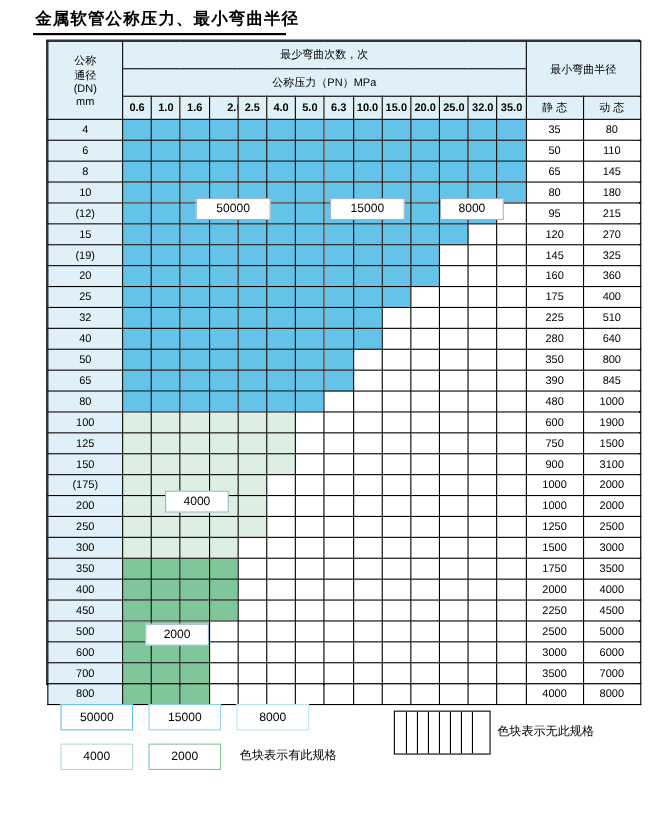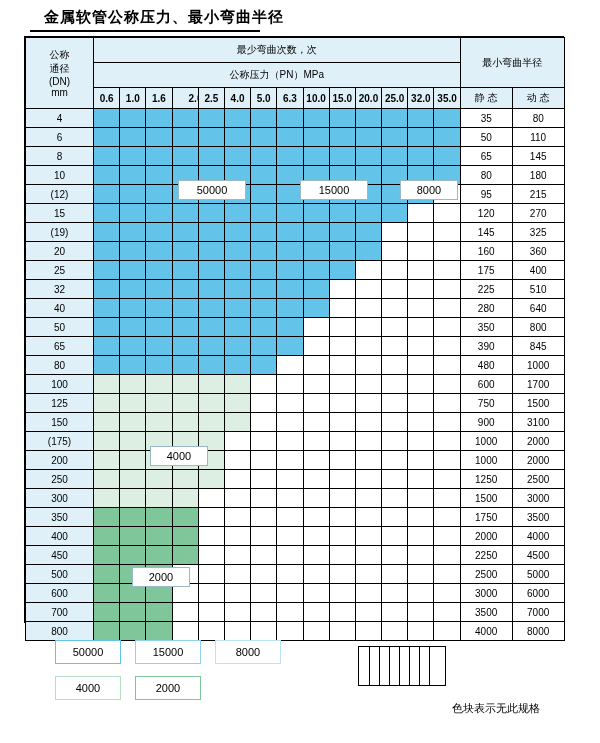--- a/index.html
+++ b/index.html
@@ -6,32 +6,32 @@
   body{
     width:600px;height:743px;background:#ffffff;
     font-family:"Liberation Sans","DejaVu Sans",sans-serif;
     color:#000;
     -webkit-font-smoothing:antialiased;
   }
   #root{position:relative;width:600px;height:743px;overflow:hidden;}
 
   
   .title{
-    position:absolute;left:44px;top:8px;
+    position:absolute;left:32px;top:8px;
     font-size:15px;font-weight:bold;letter-spacing:1px;
     font-family:"DejaVu Sans",sans-serif;
     white-space:nowrap;
   }
   .title-underline{
     position:absolute;left:30px;top:30px;width:230px;height:2px;background:#000;
   }
 
   
   .table-wrap{
-    position:absolute;left:24px;top:36px;
+    position:absolute;left:42px;top:36px;
     width:540px;height:587px;
     border:1.5px solid #000;
     box-sizing:border-box;
   }
   table.grid{
     border-collapse:collapse;
     width:100%;height:100%;
     table-layout:fixed;
   }
   table.grid td,table.grid th{
@@ -412,21 +412,21 @@
             <td class="c-green3"></td>
             <td class="c-none"></td>
             <td class="c-none"></td>
             <td class="c-none"></td>
             <td class="c-none"></td>
             <td class="c-none"></td>
             <td class="c-none"></td>
             <td class="c-none"></td>
             <td class="c-none"></td>
             <td class="rad">600</td>
-            <td class="rad">1700</td>
+            <td class="rad">1900</td>
           </tr>
           <tr>
             <td class="dn-cell">125</td>
             <td class="c-green3"></td>
             <td class="c-green3"></td>
             <td class="c-green3"></td>
             <td class="c-green3"></td>
             <td class="c-green3"></td>
             <td class="c-green3"></td>
             <td class="c-none"></td>
@@ -677,26 +677,27 @@
   <div class="chip" style="left:400px;top:180px;width:56px;">8000</div>
   <div class="chip" style="left:150px;top:446px;width:56px;">4000</div>
   <div class="chip" style="left:132px;top:567px;width:56px;">2000</div>
 
   <div class="legend">
     <div class="lg-box b1" style="left:25px;top:4px;width:64px;">50000</div>
     <div class="lg-box b2" style="left:105px;top:4px;width:64px;">15000</div>
     <div class="lg-box b3" style="left:185px;top:4px;width:64px;">8000</div>
     <div class="lg-box g2" style="left:25px;top:40px;width:64px;">4000</div>
     <div class="lg-box g1" style="left:105px;top:40px;width:64px;">2000</div>
+    <div class="lg-note" style="left:188px;top:40px;">色块表示有此规格</div>
 
     <div class="hatch" style="left:328px;top:10px;width:86px;height:38px;">
       <div class="v" style="left:10px;"></div>
       <div class="v" style="left:20px;"></div>
       <div class="v" style="left:30px;"></div>
       <div class="v" style="left:40px;"></div>
       <div class="v" style="left:50px;"></div>
       <div class="v" style="left:60px;"></div>
       <div class="v" style="left:70px;"></div>
     </div>
-    <div class="lg-note" style="left:422px;top:18px;margin-top:44px;">色块表示无此规格</div>
+    <div class="lg-note" style="left:422px;top:18px;">色块表示无此规格</div>
   </div>
 
 </div>
 
 </body></html>

